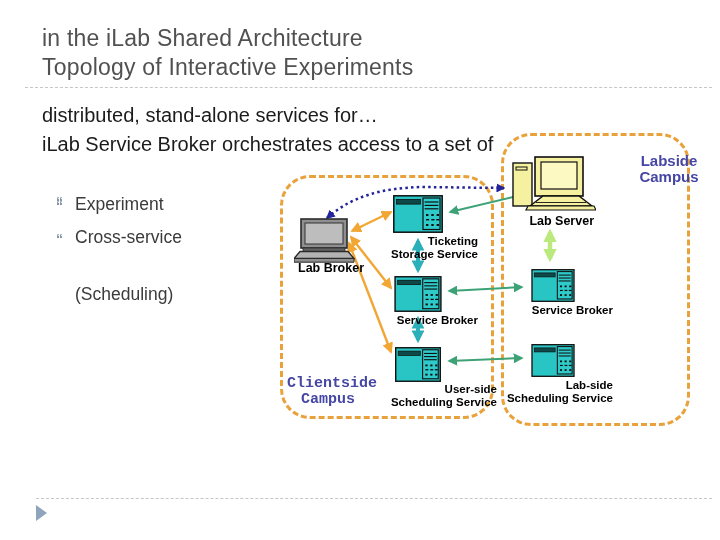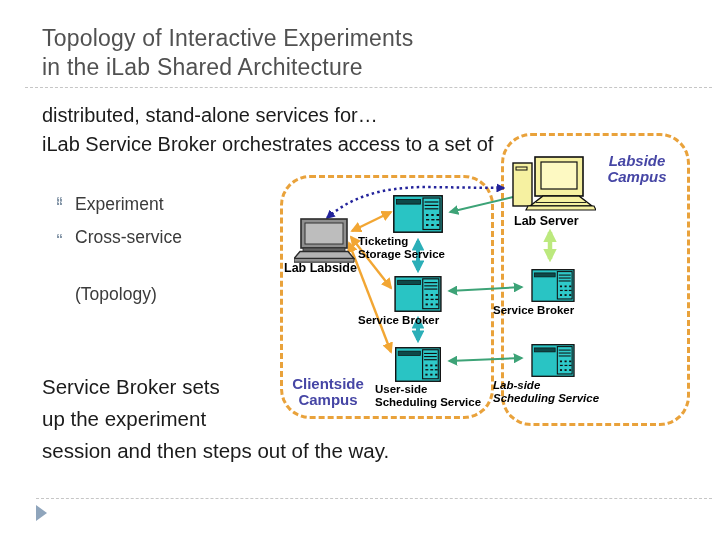--- a/index.html
+++ b/index.html
@@ -15,24 +15,24 @@
   .bullets{left:56px;top:186px;list-style:none;margin:0;padding:0;}
   .bullets li{position:relative;padding-left:19px;margin-bottom:4px;
               font-size:17.5px;line-height:28.5px;color:#3b3b3b;}
   .bullet-glyph{position:absolute;left:0;top:2px;font-size:14px;font-weight:bold;color:#8294a6;}
   .outro{left:42px;top:371px;font-size:20.5px;line-height:32px;color:#1b1b1b;}
   
   .campus{border:3px dashed #e9a23b;border-radius:30px;background:transparent;}
   .campus-left{left:280px;top:175px;width:208px;height:238px;}
   .campus-right{left:501px;top:133px;width:183px;height:287px;}
   .campus-label{font-size:15px;font-weight:bold;color:#4646a5;line-height:16px;text-align:center;}
-  .campus-label-left{left:287px;top:376px;width:82px;}
-  .campus-label-right{left:600px;top:153px;width:74px;font-style:italic;}
-  
-  .nlabel{font-size:11.5px;font-weight:bold;color:#000;line-height:13px;text-align:left;}
+  .campus-label-left{left:287px;top:376px;width:82px;font-family:Liberation Mono, monospace;}
+  .campus-label-right{left:632px;top:153px;width:74px;}
+  
+  .nlabel{font-size:11.5px;font-weight:bold;color:#000;line-height:13px;text-align:right;}
   
   .connectors{left:0;top:0;width:720px;height:540px;pointer-events:none;}
   .icon{display:block;}
   .hidden-defs{position:absolute;width:0;height:0;overflow:hidden;}
   
   .footer-tri{left:36px;top:505px;width:0;height:0;
               border-left:11px solid #8fa5bc;border-top:8px solid transparent;border-bottom:8px solid transparent;}
 </style>
 </head>
 <body>
@@ -71,51 +71,46 @@
       <path d="M31,40 L67,40 L80,50 L18,50 Z" fill="#f6f1a1" stroke="#101010" stroke-width="1.4"></path>
       <path d="M24,46.5 L74,46.5" stroke="#101010" stroke-width="0.9" fill="none"></path>
       <path d="M16,50 L82,50 L84,54 L14,54 Z" fill="#f6f1a1" stroke="#101010" stroke-width="1.2"></path>
     </symbol>
   </defs>
 </svg>
 
 <div class="slide">
 
   <div class="abs title">
+    <div>in the iLab Shared Architecture</div>
     <div>Topology of Interactive Experiments</div>
-    <div>in the iLab Shared Architecture</div>
   </div>
   <div class="abs sep sep-top"></div>
 
   <div class="abs intro">
     <div>distributed, stand-alone services for…</div>
     <div>iLab Service Broker orchestrates access to a set of</div>
   </div>
 
   <ul class="abs bullets">
     <li>
       <span class="bullet-glyph">“</span>
     </li>
     <li>
       <span class="bullet-glyph">“</span>
       <span>Experiment</span>
     </li>
     <li>
       <span class="bullet-glyph">“</span>
       <span>Cross-service</span><br>
       <br>
-      <span>(Topology)</span>
+      <span>(Scheduling)</span>
     </li>
   </ul>
 
-  <div class="abs outro">
-    <div>Service Broker sets</div>
-    <div>up the experiment</div>
-    <div>session and then steps out of the way.</div>
-  </div>
 
   <div class="abs campus campus-left"></div>
   <div class="abs campus campus-right"></div>
 
   <svg class="abs connectors" viewBox="0 0 720 540">
     <defs>
       <marker id="ah-orange" viewBox="0 0 6 6" refX="5" refY="3" markerWidth="4.6" markerHeight="4.6" orient="auto-start-reverse">
           <path d="M0,0 L6,3 L0,6 Z" fill="#f2a633"></path>
         </marker>
       <marker id="ah-green" viewBox="0 0 6 6" refX="5" refY="3" markerWidth="5" markerHeight="5" orient="auto-start-reverse">
@@ -145,21 +140,21 @@
       <line x1="449" y1="361" x2="522" y2="358" marker-start="url(#ah-green)" marker-end="url(#ah-green)"></line>
       <line x1="513" y1="197" x2="450" y2="212" marker-end="url(#ah-green)"></line>
     </g>
     <line x1="550" y1="232" x2="550" y2="259" stroke="#bce97e" stroke-width="4.5" marker-start="url(#ah-lgreen)" marker-end="url(#ah-lgreen)"></line>
     <path d="M327,218 C352,196 382,188 422,187 L504,188" fill="none" stroke="#23239b" stroke-width="2.5" stroke-dasharray="2.5 3.2" marker-start="url(#ah-blue)" marker-end="url(#ah-blue)"></path>
   </svg>
 
   <svg class="abs icon" style="left:294px;top:218px;width:62px;height:46px;">
       <use href="#sym-laptop"></use>
     </svg>
-  <div class="abs nlabel" style="left:284px;top:262px;width:80px;font-size:12.5px;">Lab Labside</div>
+  <div class="abs nlabel" style="left:284px;top:262px;width:80px;font-size:12.5px;">Lab Broker</div>
 
   <svg class="abs icon" style="left:393px;top:195px;width:50px;height:38px;">
       <use href="#sym-server"></use>
     </svg>
   <div class="abs nlabel" style="left:358px;top:235px;width:120px;">
     <div>Ticketing</div>
     <div>Storage Service</div>
   </div>
 
   <svg class="abs icon" style="left:393px;top:276px;width:50px;height:36px;">
@@ -191,21 +186,21 @@
   </div>
 
   <svg class="abs icon" style="left:528px;top:269px;width:50px;height:33px;">
       <use href="#sym-server"></use>
     </svg>
   <div class="abs nlabel" style="left:493px;top:304px;width:120px;">Service Broker</div>
 
   <svg class="abs icon" style="left:528px;top:344px;width:50px;height:33px;">
       <use href="#sym-server"></use>
     </svg>
-  <div class="abs nlabel" style="left:493px;top:379px;width:120px;font-style:italic;">
+  <div class="abs nlabel" style="left:493px;top:379px;width:120px;">
     <div>Lab-side</div>
     <div>Scheduling Service</div>
   </div>
 
   <div class="abs sep sep-bottom"></div>
   <div class="abs footer-tri"></div>
 
 </div>
 
 </body></html>

